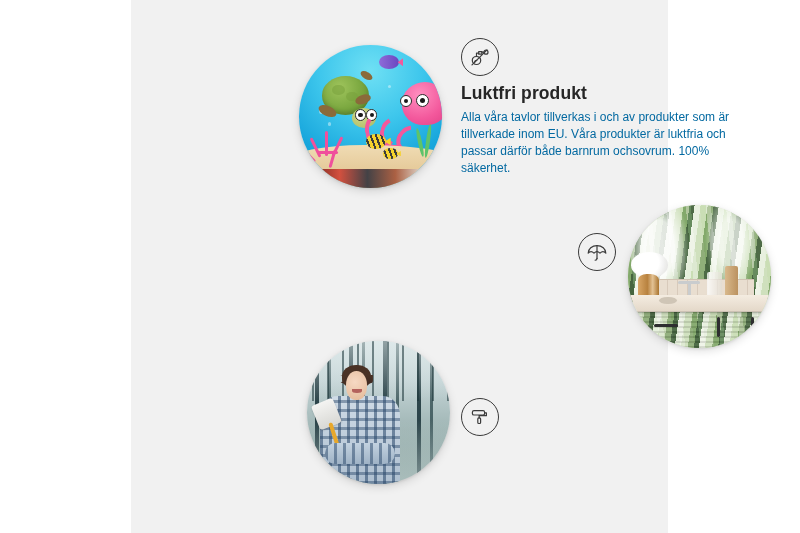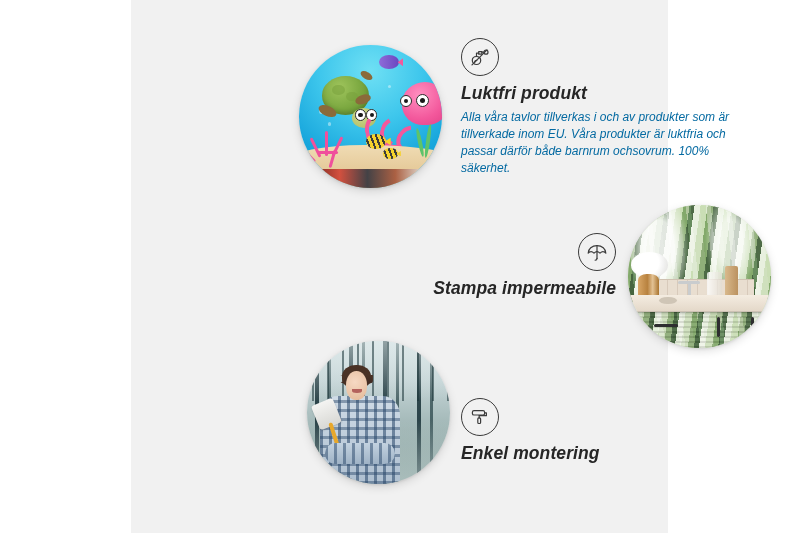--- a/index.html
+++ b/index.html
@@ -2,21 +2,21 @@
 <html><head>
 <meta charset="utf-8">
 <style>
   html,body{margin:0;padding:0;}
   body{
     width:800px;height:533px;
     background:#ffffff;
     font-family:"Liberation Sans", sans-serif;
     overflow:hidden;
   }
-  #stage{position:relative;width:698px;height:533px;background:#ffffff;font-style:italic;}
+  #stage{position:relative;width:698px;height:533px;background:#ffffff;}
 
   
   .panel{
     position:absolute;left:131px;top:0;width:537px;height:533px;
     background:#f1f1f1;
   }
 
   
   .circle{
     position:absolute;border-radius:50%;overflow:hidden;
@@ -364,21 +364,20 @@
     </div>
 
     <div class="feature" id="feat-2">
       <div class="ficon">
         <svg width="24" height="24" viewBox="0 0 24 24" fill="none" stroke="#3b3b3b" stroke-width="1.2" stroke-linecap="round" stroke-linejoin="round">
           <path d="M3.2 13.2c0-4.6 3.9-7.6 8.8-7.6s8.8 3 8.8 7.6c0 0-1.6-1.6-2.9-1.6s-2.9 1.6-2.9 1.6-1.6-1.6-3-1.6-3 1.6-3 1.6-1.6-1.6-2.9-1.6-2.9 1.6-2.9 1.6z"></path>
           <line x1="12" y1="5.6" x2="12" y2="18.4"></line>
           <path d="M12 18.4c0 1.1-.9 1.8-1.8 1.8"></path>
         </svg>
       </div>
-      <div class="ftitle">Stampa impermeabile</div>
     </div>
 
     <div class="circle" id="img-woman">
       <div class="inner">
         <div class="forest"></div>
         <div class="mist"></div>
         <div class="woman">
           <div class="w-body"></div>
           <div class="roller-pad"></div>
           <div class="roller-stick"></div>
@@ -392,17 +391,16 @@
 
     <div class="feature" id="feat-3">
       <div class="ficon">
         <svg width="24" height="24" viewBox="0 0 24 24" fill="none" stroke="#3b3b3b" stroke-width="1.2" stroke-linecap="round" stroke-linejoin="round">
           <rect x="4.4" y="5.6" width="12.2" height="4.4" rx="1.6"></rect>
           <path d="M16.6 7.8h1.8v2.9h-7.2"></path>
           <path d="M11.2 10.7v2.2"></path>
           <rect x="9.8" y="12.9" width="2.8" height="5.6" rx="1"></rect>
         </svg>
       </div>
-      <div class="ftitle">Enkel montering</div>
     </div>
 
   </div>
 </div>
 
 </body></html>

